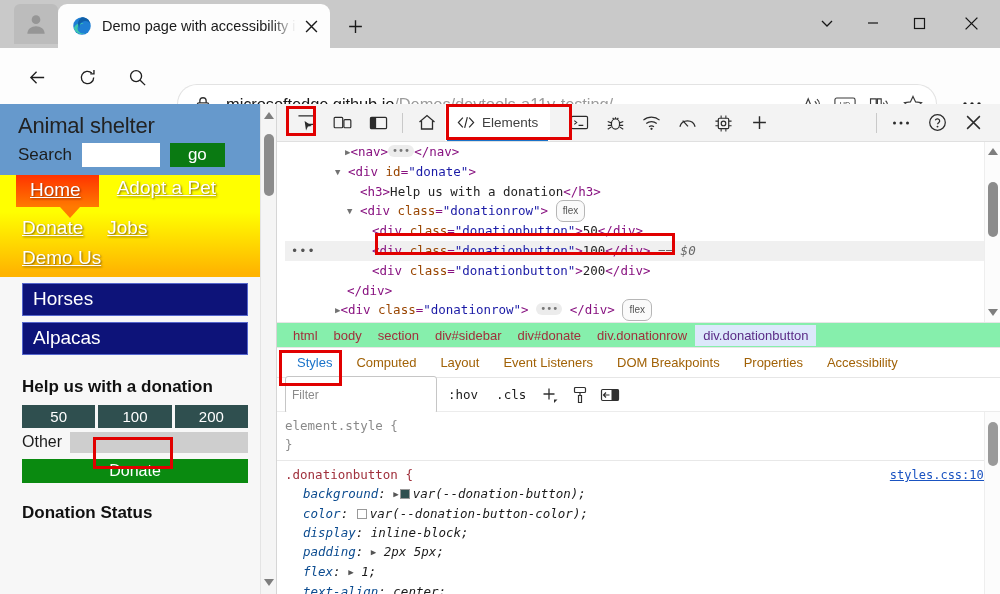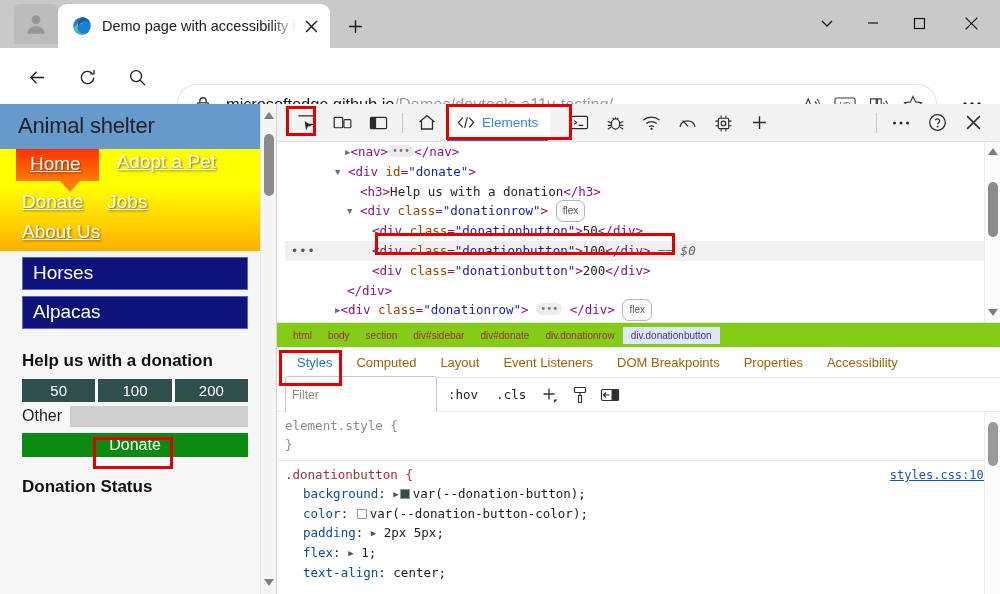--- a/index.html
+++ b/index.html
@@ -136,21 +136,21 @@
     height: 38px; background: #f3f3f3; border-bottom: 1px solid #e0e0e0;
     display: flex; align-items: center; padding: 0 4px; position: relative;
   }
   .dt-ico {
     width: 30px; height: 28px; display: flex; align-items: center; justify-content: center;
     color: #2b2b2b; margin: 0 3px; border-radius: 3px;
   }
   .dt-sep { width: 1px; height: 20px; background: #c9c9c9; margin: 0 6px; }
   .dt-tab {
     display: flex; align-items: center; gap: 7px; height: 36px; padding: 0 12px;
-    font-size: 13.5px; color: #3b82f6; position: relative; background: #fff;
+    font-size: 13.5px; color: #404040; position: relative; background: #fff;
   }
   .dt-tab.active::after {
     content: ""; position: absolute; left: 2px; right: 2px; bottom: 0; height: 3px; background: #1a73c9;
   }
   .dt-right { margin-left: auto; display: flex; align-items: center; }
 
   
   .annot { position: absolute; border: 3px solid #e10000; pointer-events: none; }
 
   
@@ -176,22 +176,22 @@
     color: #777; font-size: 10px; padding: 0 4px; line-height: 12px; position: relative; top: -2px;
   }
   .dollar { color: #666; font-style: italic; }
   .rowdots { position: absolute; left: 6px; top: 1px; color: #555; font-size: 12px; letter-spacing: 1px; }
   .dt-scroll { position: absolute; right: 0; top: 38px; width: 16px; height: 180px; background: #fcfcfc; border-left: 1px solid #eee; }
   .dt-thumb { position: absolute; left: 3px; top: 40px; width: 10px; height: 55px; background: #8c8c8c; border-radius: 5px; }
 
   
   .crumbs {
     position: absolute; left: 0; top: 218px; width: 724px; height: 26px;
-    background: #84cc16; border-top: 1px solid #e6e6e6; border-bottom: 1px solid #e6e6e6;
-    display: flex; align-items: center; padding-left: 8px; font-size: 10px;
+    background: #86efac; border-top: 1px solid #e6e6e6; border-bottom: 1px solid #e6e6e6;
+    display: flex; align-items: center; padding-left: 8px; font-size: 13px;
   }
   .crumb { padding: 3px 8px; color: #a0303c; }
   .crumb.active { background: #dce8fb; color: #5a2b86; text-align: center; }
 
   
   .stabs {
     position: absolute; left: 0; top: 244px; width: 724px; height: 30px;
     background: #fff; border-bottom: 1px solid #e6e6e6;
     display: flex; align-items: center; padding-left: 8px;
   }
@@ -217,21 +217,21 @@
   
   .rules {
     position: absolute; left: 0; top: 308px; width: 724px; height: 182px;
     background: #fff; overflow: hidden;
     font-family: "DejaVu Sans Mono", monospace; font-size: 12.5px; line-height: 19px; color: #222;
   }
   .rule { padding: 4px 8px 6px 8px; position: relative; }
   .rule.dim { color: #8a8a8a; }
   .rule + .rule { border-top: 1px solid #e8e8e8; }
   .sel-name { color: #a0303c; }
-  .prop { color: #1a1a1a; padding-left: 18px; }
+  .prop { color: #1a1a1a; padding-left: 18px; font-style: italic; }
   .pname { color: #0b4b8f; }
   .pval { color: #1a1a1a; }
   .link { position: absolute; right: 10px; top: 5px; color: #1a53c1; text-decoration: underline; font-size: 12px; }
   .swatch { display: inline-block; width: 10px; height: 10px; border: 1px solid #999; vertical-align: -1px; margin: 0 3px 0 1px; }
   .sw-dark { background: #2f4f4f; }
   .sw-white { background: #fff; }
   .arrw { color: #555; font-size: 9px; vertical-align: 1px; }
   .rules-scroll { position: absolute; right: 0; top: 308px; width: 16px; height: 182px; background: #fcfcfc; border-left: 1px solid #eee; }
   .rules-thumb { position: absolute; left: 3px; top: 10px; width: 10px; height: 44px; background: #9a9a9a; border-radius: 5px; }
 </style>
@@ -351,33 +351,38 @@
           <circle cx="17" cy="3" r="1.7" fill="#1f1f1f"></circle>
         </svg>
     </div>
   </div>
 
   <div class="page">
     <div class="page-inner">
 
       <div class="pg-header">
         <div class="pg-title">Animal shelter</div>
+        <div class="searchrow">
+          <label>Search</label>
+          <input class="search-input" type="text" value="" style="">
+          <span class="go-btn">go</span>
+        </div>
       </div>
 
       <div class="navmenu">
         <div class="navline">
           <span class="navitem home">Home</span>
           <span class="navitem">Adopt a Pet</span>
         </div>
         <div class="navline" style="margin-top:8px">
           <span class="navitem">Donate</span>
           <span class="navitem">Jobs</span>
         </div>
         <div class="navline" style="margin-top:4px">
-          <span class="navitem">About Us</span>
+          <span class="navitem">Demo Us</span>
         </div>
       </div>
 
       <div class="animal-btn">Horses</div>
       <div class="animal-btn">Alpacas</div>
 
       <div class="section-pad">
         <div class="donation-h">Help us with a donation</div>
         <div class="donationrow">
           <div class="donationbutton">50</div>
@@ -561,20 +566,21 @@
     <div class="rules">
       <div class="rule dim">
         <div>element.style {</div>
         <div>}</div>
       </div>
       <div class="rule">
         <a class="link">styles.css:107</a>
         <div><span class="sel-name">.donationbutton {</span></div>
         <div class="prop"><span class="pname">background</span>: <span class="arrw">▶</span><span class="swatch sw-dark"></span><span class="pval">var(--donation-button);</span></div>
         <div class="prop"><span class="pname">color</span>: <span class="swatch sw-white"></span><span class="pval">var(--donation-button-color);</span></div>
+        <div class="prop"><span class="pname">display</span>: <span class="pval">inline-block;</span></div>
         <div class="prop"><span class="pname">padding</span>: <span class="arrw">▶</span> <span class="pval">2px 5px;</span></div>
         <div class="prop"><span class="pname">flex</span>: <span class="arrw">▶</span> <span class="pval">1;</span></div>
         <div class="prop"><span class="pname">text-align</span>: <span class="pval">center;</span></div>
       </div>
     </div>
     <div class="rules-scroll">
       <div class="rules-thumb"></div>
     </div>
   </div>
 

